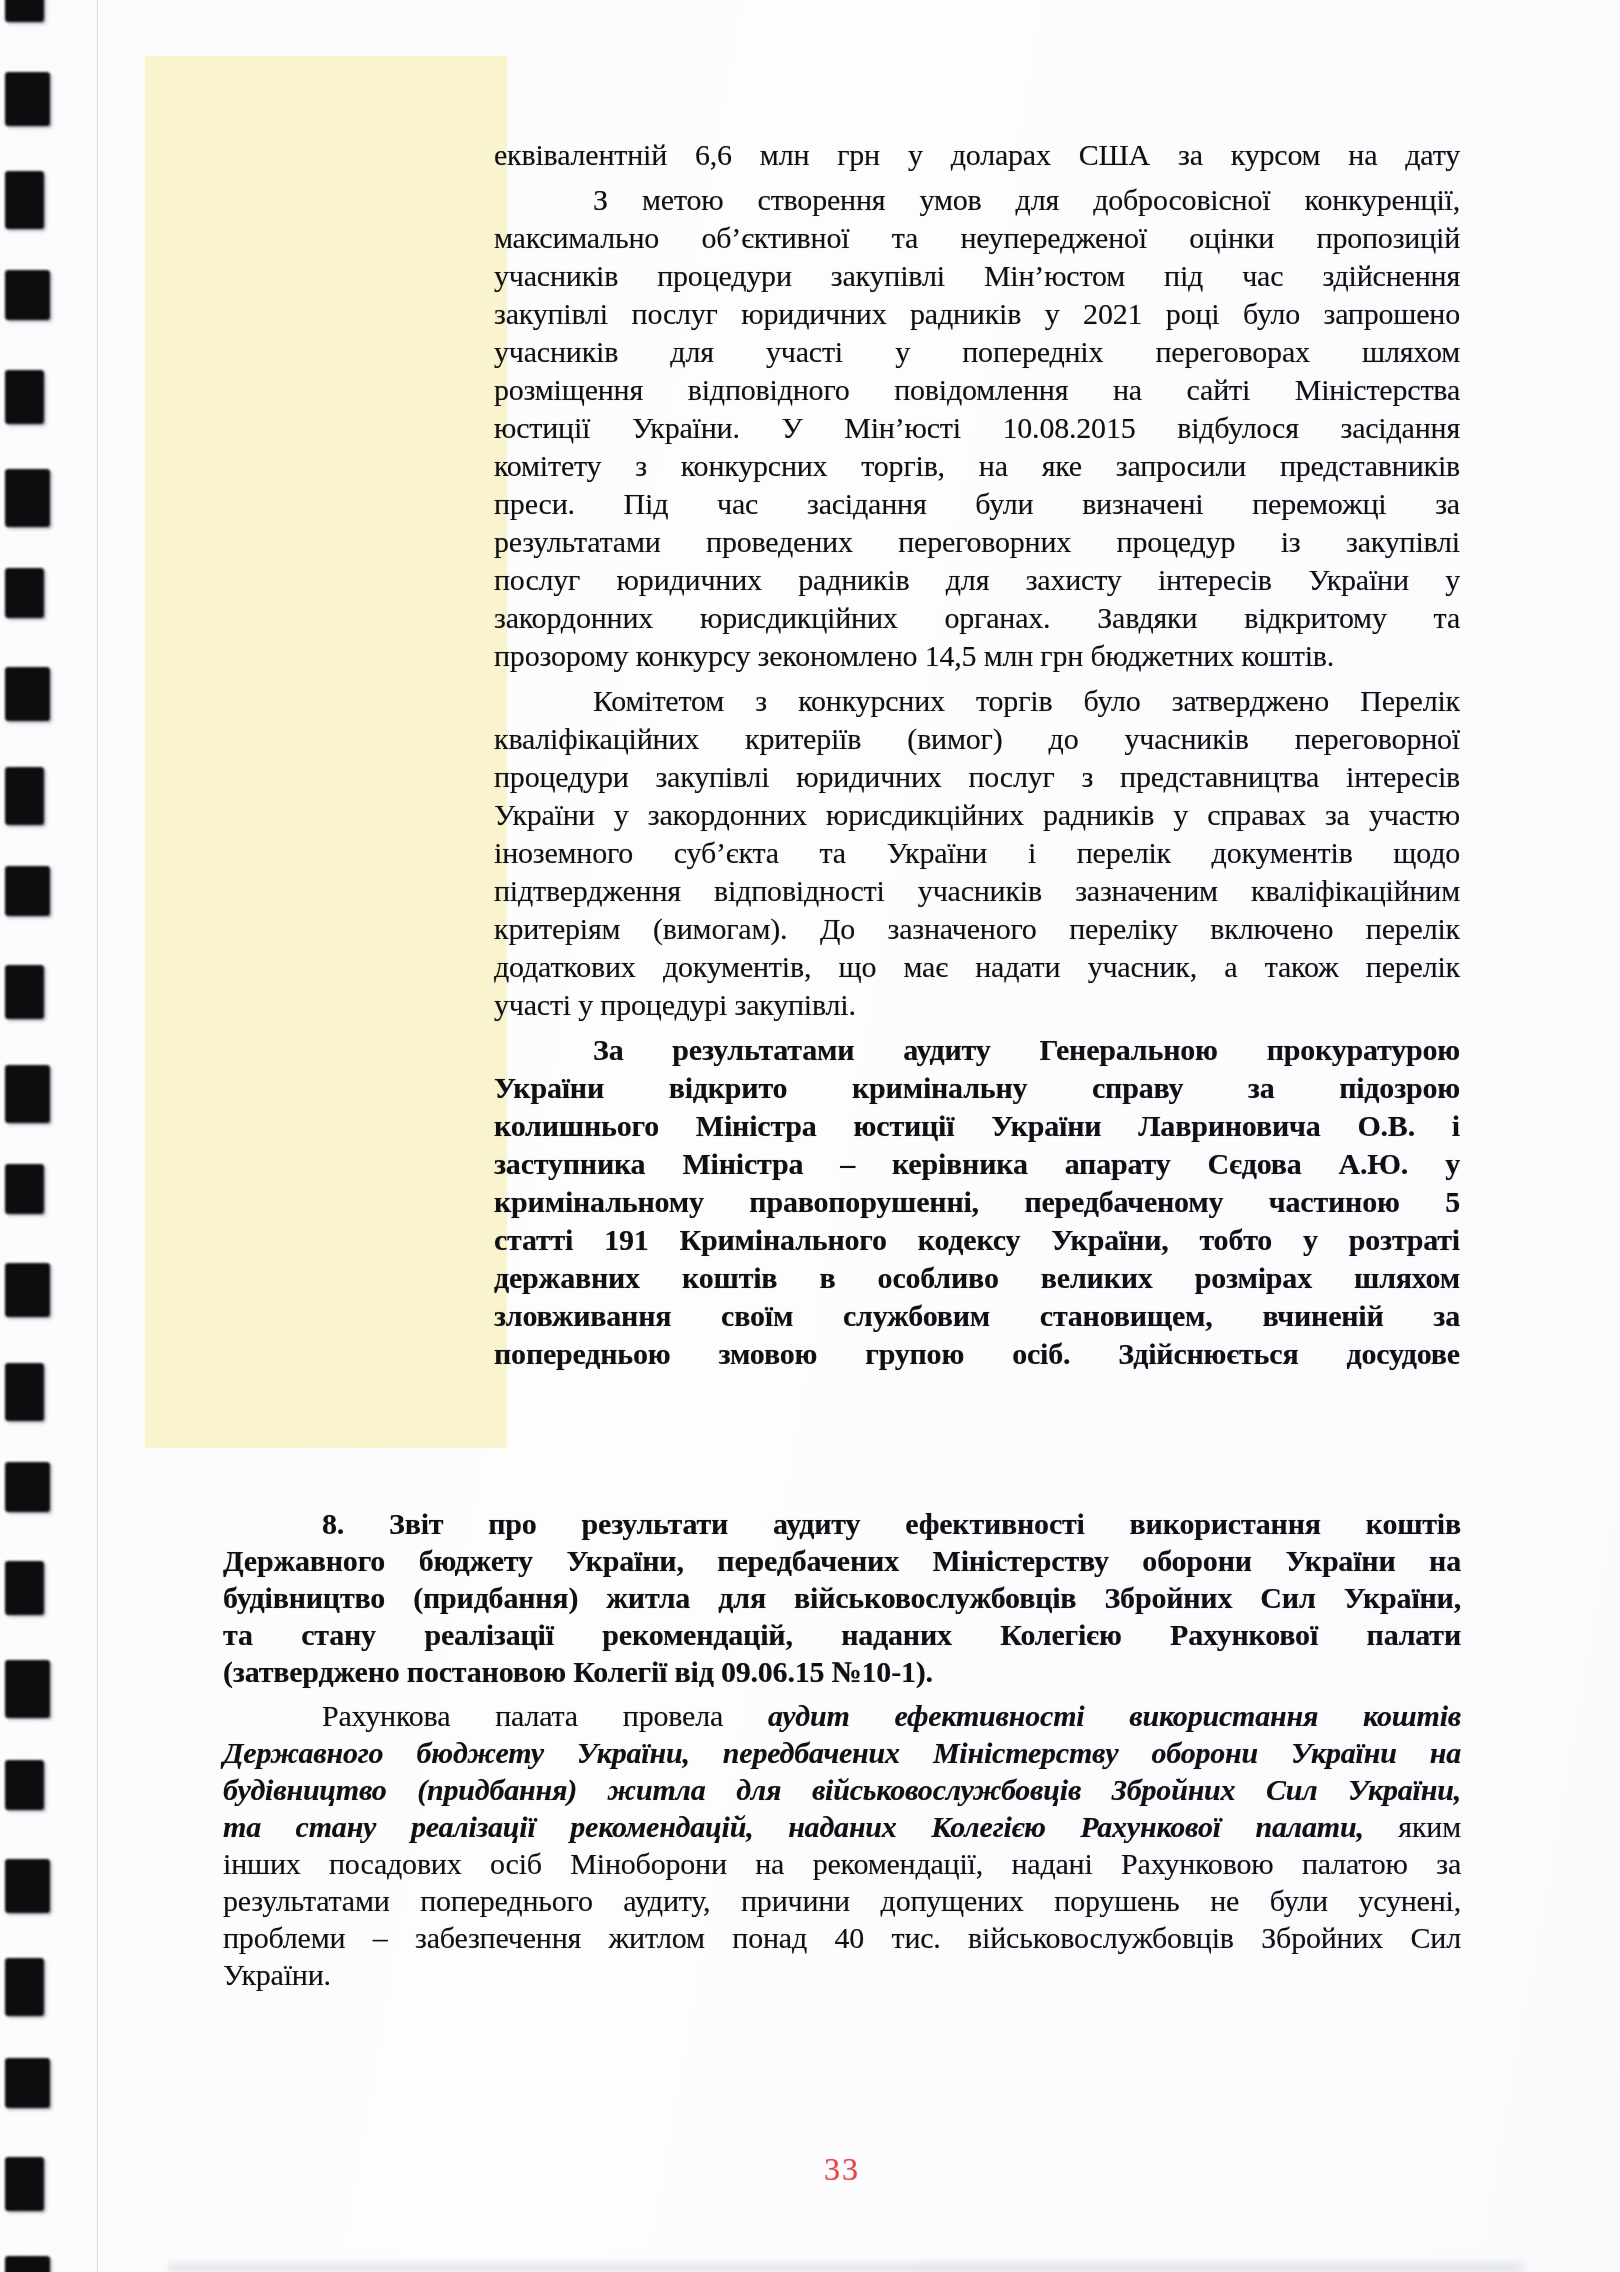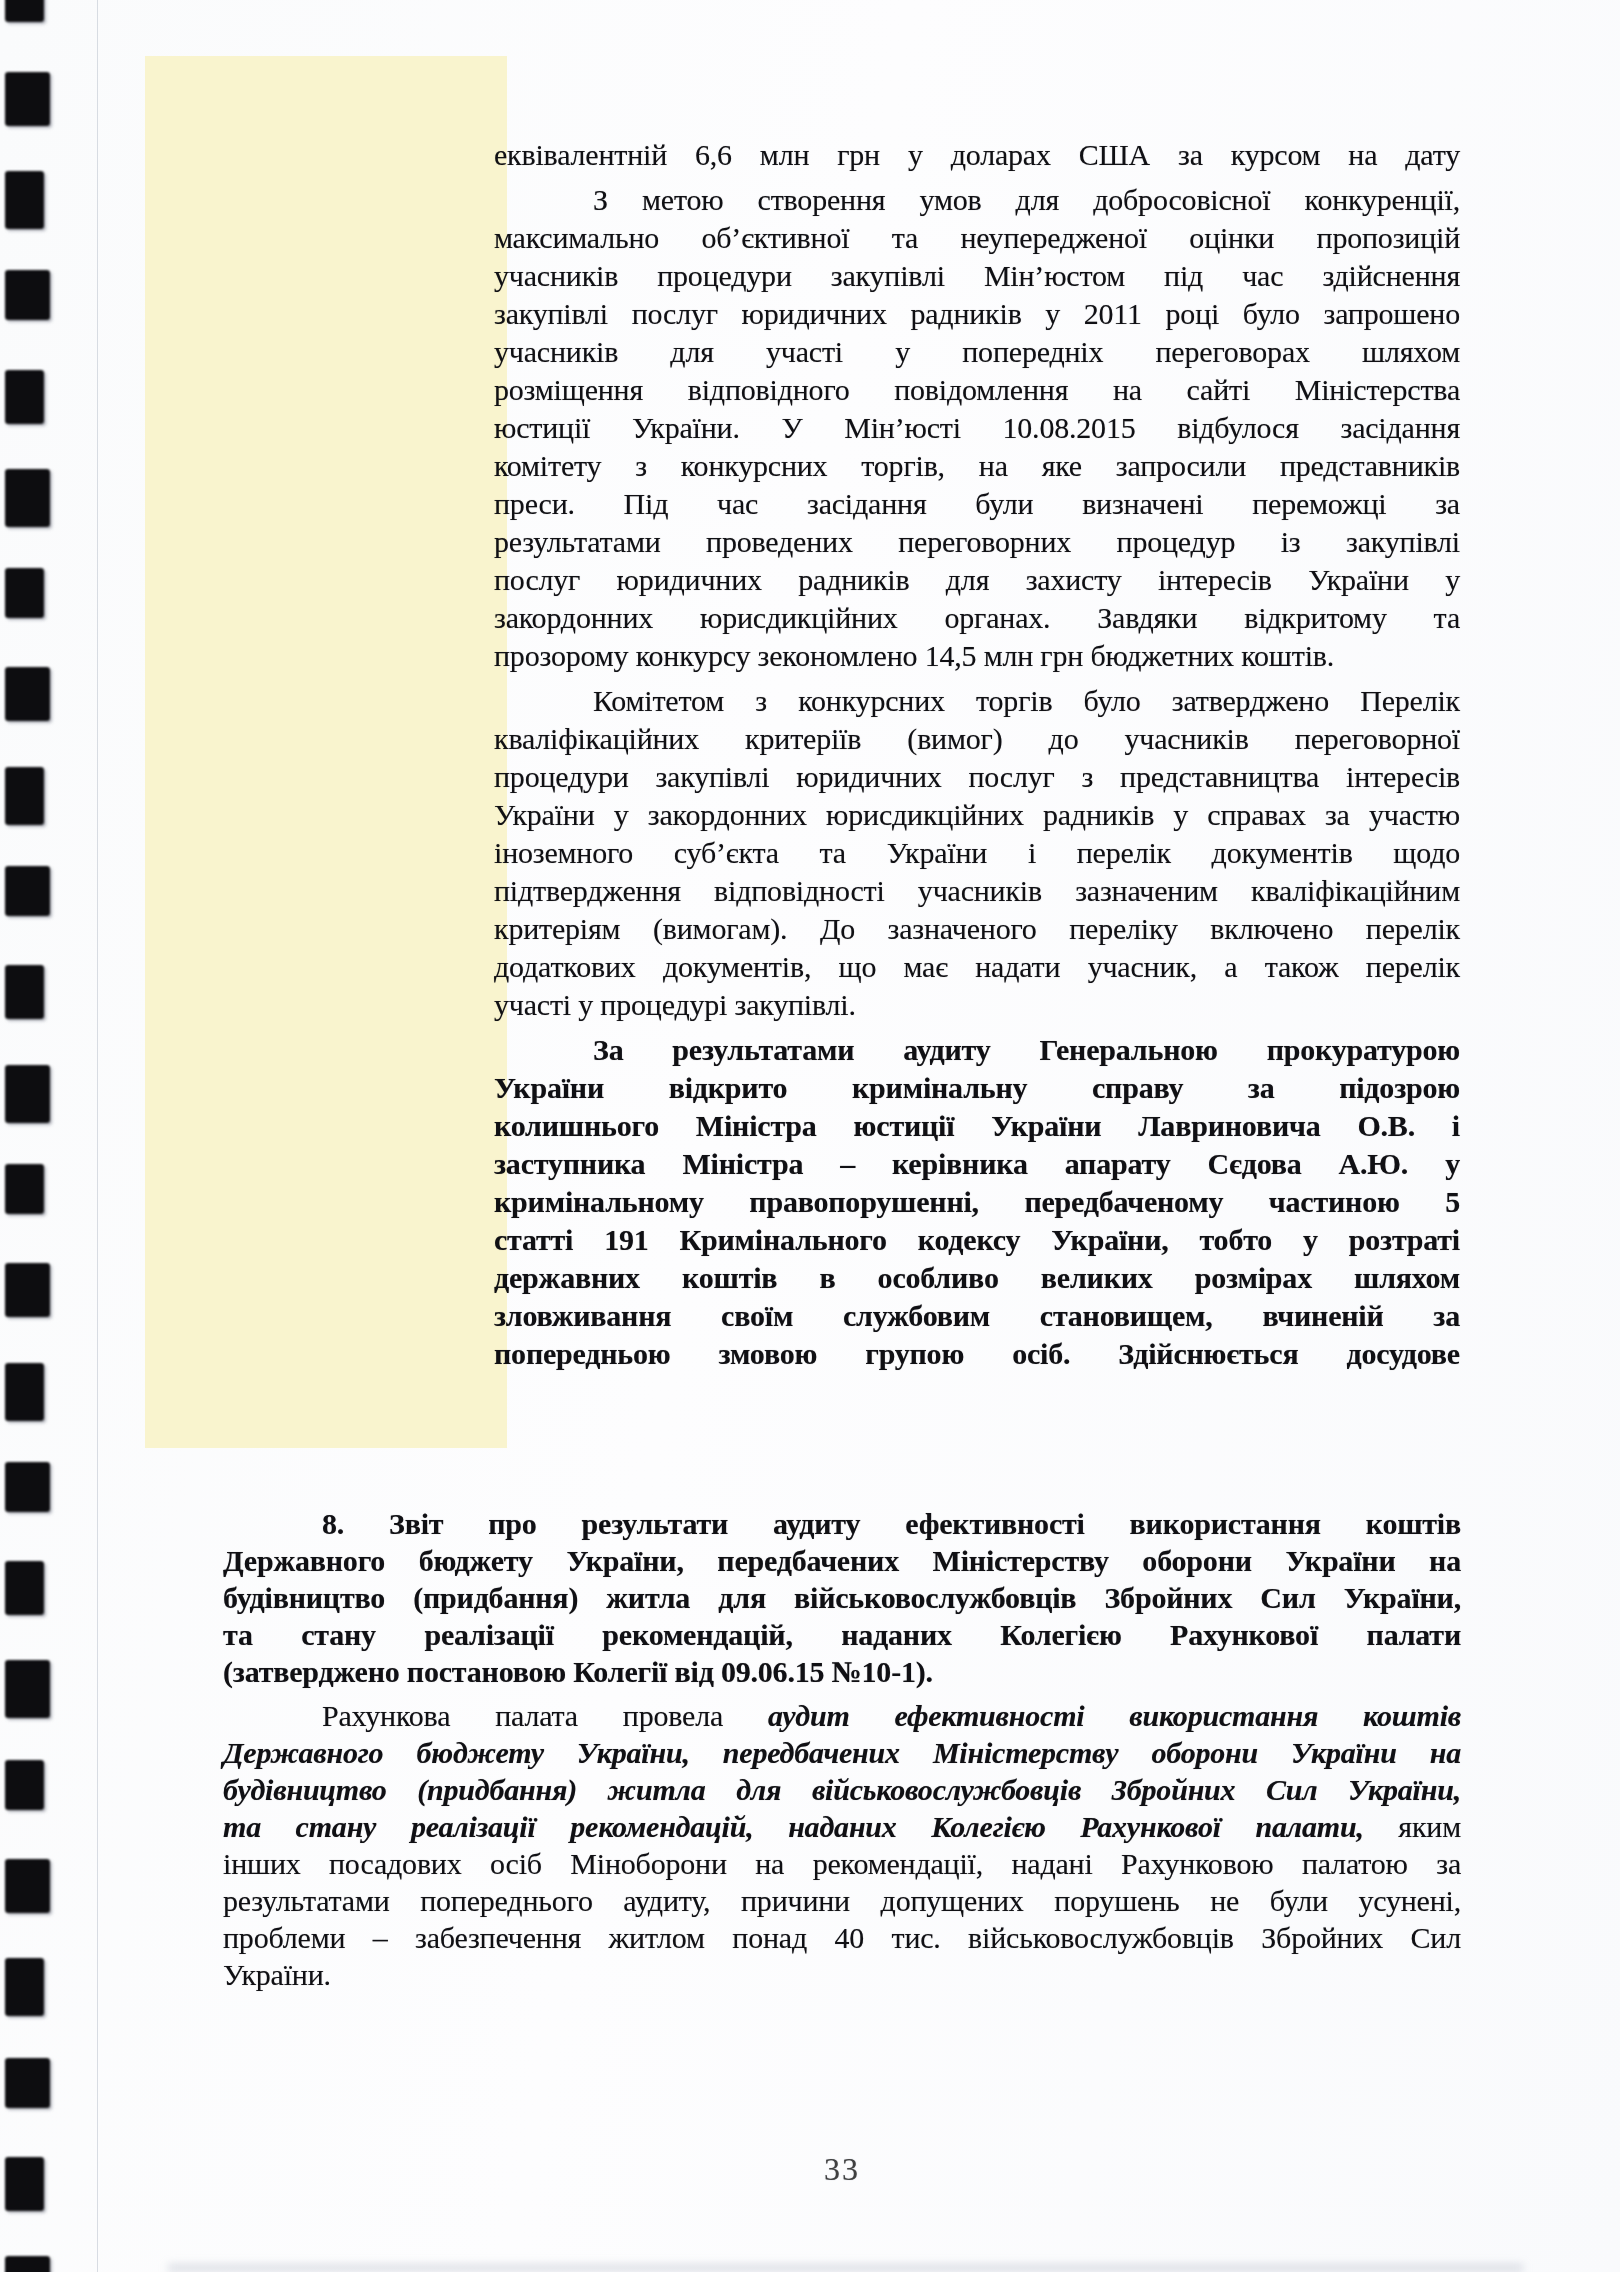--- a/index.html
+++ b/index.html
@@ -47,21 +47,21 @@
 
   .seg-r  { font-weight: 400; }
   .seg-b  { font-weight: 700; }
   .seg-bi { font-weight: 700; font-style: italic; }
 
   .pageno {
     position: absolute;
     left: 216px; top: 2152px; width: 1252px;
     text-align: center;
     font-size: 32px; line-height: 34px;
-    color: #404040;
+    color: #ef4444;
     letter-spacing: 2px;
     text-shadow: 0 0 1px rgba(106,115,128,0.5);
   }
 
   
   .smudge {
     position: absolute;
     left: 168px; bottom: 0.7px;
     width: 1355px; height: 8px;
     background: rgba(150, 160, 175, 0.30);
@@ -101,21 +101,21 @@
     </div>
   <div class="edge-line"></div>
   <div class="col upper">
       <div class="para">
         <div class="line"><span class="seg-r">еквівалентній 6,6 млн грн у доларах США за курсом на дату</span></div>
       </div>
       <div class="para">
         <div class="line first"><span class="seg-r">З метою створення умов для добросовісної конкуренції,</span></div>
         <div class="line"><span class="seg-r">максимально об’єктивної та неупередженої оцінки пропозицій</span></div>
         <div class="line"><span class="seg-r">учасників процедури закупівлі Мін’юстом під час здійснення</span></div>
-        <div class="line"><span class="seg-r">закупівлі послуг юридичних радників у 2011 році було запрошено</span></div>
+        <div class="line"><span class="seg-r">закупівлі послуг юридичних радників у 2021 році було запрошено</span></div>
         <div class="line"><span class="seg-r">учасників для участі у попередніх переговорах шляхом</span></div>
         <div class="line"><span class="seg-r">розміщення відповідного повідомлення на сайті Міністерства</span></div>
         <div class="line"><span class="seg-r">юстиції України. У Мін’юсті 10.08.2015 відбулося засідання</span></div>
         <div class="line"><span class="seg-r">комітету з конкурсних торгів, на яке запросили представників</span></div>
         <div class="line"><span class="seg-r">преси. Під час засідання були визначені переможці за</span></div>
         <div class="line"><span class="seg-r">результатами проведених переговорних процедур із закупівлі</span></div>
         <div class="line"><span class="seg-r">послуг юридичних радників для захисту інтересів України у</span></div>
         <div class="line"><span class="seg-r">закордонних юрисдикційних органах. Завдяки відкритому та</span></div>
         <div class="line last"><span class="seg-r">прозорому конкурсу зекономлено 14,5 млн грн бюджетних коштів.</span></div>
       </div>

